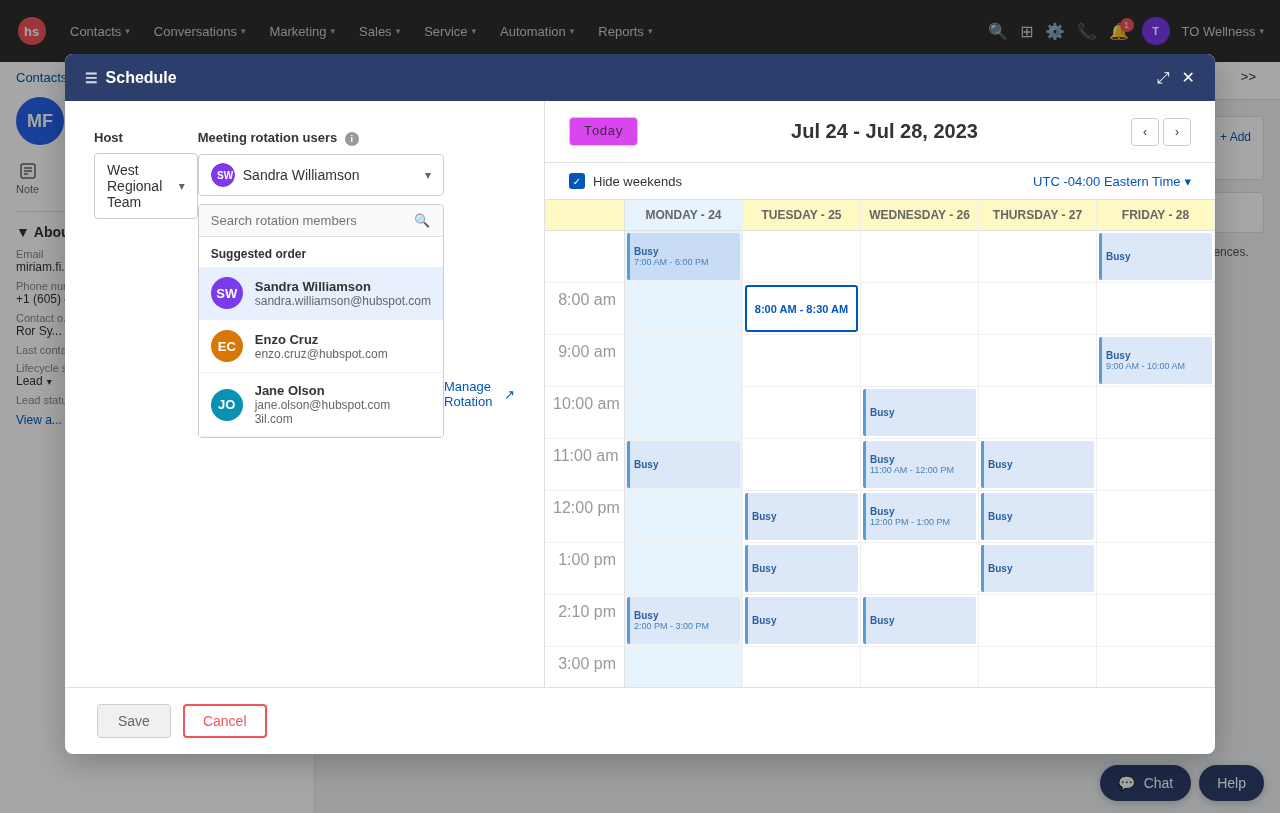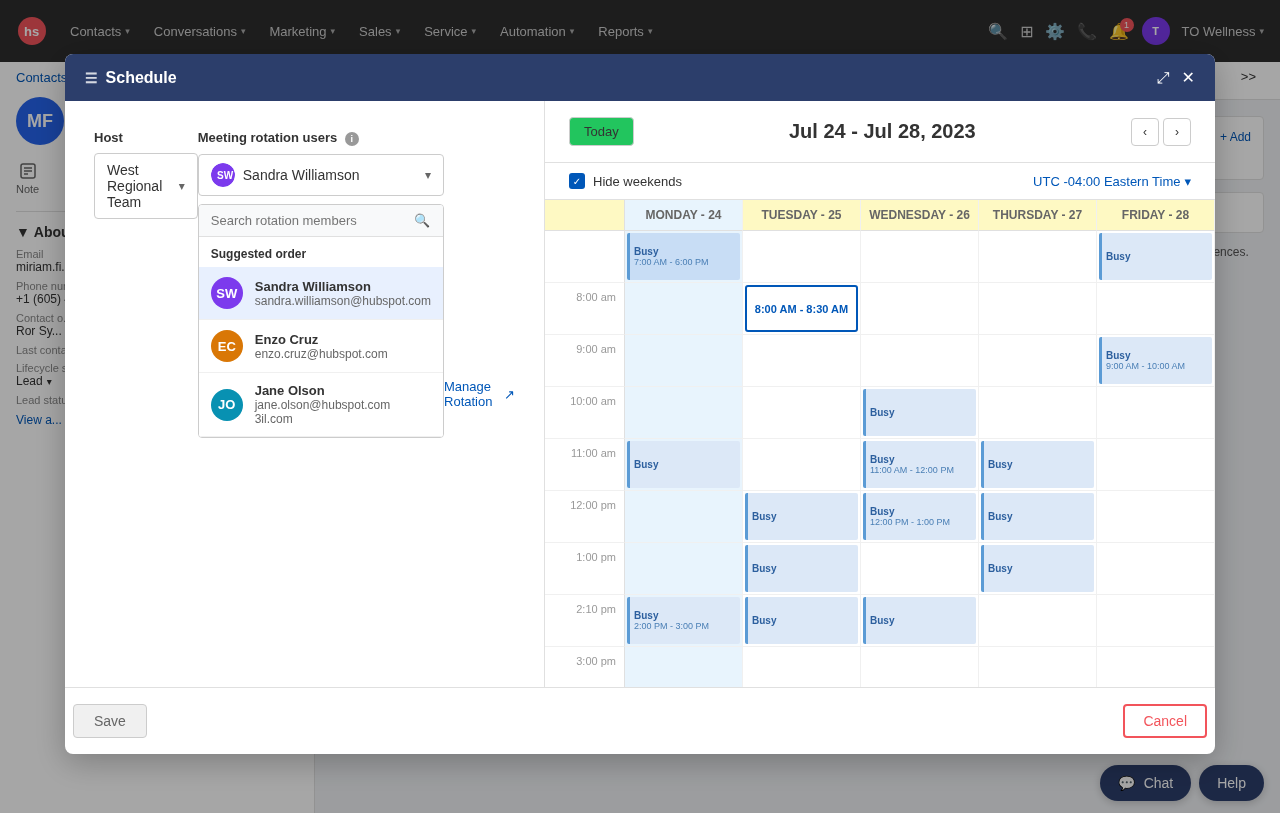--- a/index.html
+++ b/index.html
@@ -194,26 +194,27 @@
     .calendar-header {
       padding: 16px 24px;
       display: flex;
       align-items: center;
       justify-content: space-between;
       border-bottom: 1px solid #e0e0e0;
       flex-shrink: 0;
     }
     .today-btn {
       border: 1px solid #ccc;
-      background: #22c55e;
+      background: #d946ef;
       border-radius: 4px;
       padding: 6px 14px;
       font-size: 13px;
       cursor: pointer;
       color: #333;
+      font-family: Liberation Mono, monospace;
     }
     .calendar-title { font-size: 20px; font-weight: 600; color: #333; }
     .calendar-nav { display: flex; align-items: center; gap: 4px; }
     .cal-nav-btn {
       border: 1px solid #ccc;
       background: #fff;
       border-radius: 4px;
       width: 28px;
       height: 28px;
       cursor: pointer;
@@ -256,21 +257,21 @@
       font-weight: 600;
       color: #666;
       padding: 8px 4px;
       border-bottom: 1px solid #e0e0e0;
       border-right: 1px solid #f0f0f0;
       background: #fef9c3;
       text-transform: uppercase;
     }
     .cal-header-cell:first-child { border-right: 1px solid #e0e0e0; }
     .cal-time-cell {
-      font-size: 11px;
+      font-size: 16px;
       color: #999;
       padding: 8px 8px;
       text-align: right;
       border-bottom: 1px solid #f0f0f0;
       border-right: 1px solid #e0e0e0;
       white-space: nowrap;
       vertical-align: top;
       height: 52px;
     }
     .cal-day-cell {
@@ -306,26 +307,25 @@
       height: 100%;
       display: flex;
       align-items: center;
       justify-content: center;
       font-weight: 600;
     }
 
     
     .modal-footer {
       border-top: 1px solid #e0e0e0;
-      padding: 16px 8px;
+      padding: 16px 32px;
       display: flex;
       align-items: center;
       gap: 12px;
       flex-shrink: 0;
-      justify-content: space-between;
     }
     .btn-save {
       background: #f0f0f0;
       border: 1px solid #ccc;
       border-radius: 4px;
       padding: 8px 20px;
       font-size: 14px;
       color: #666;
       cursor: pointer;
     }

